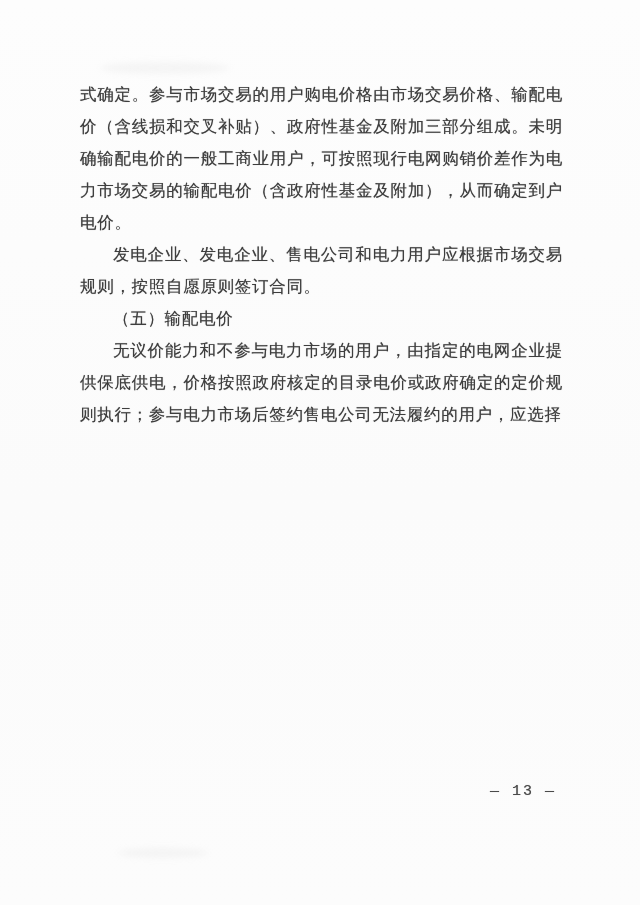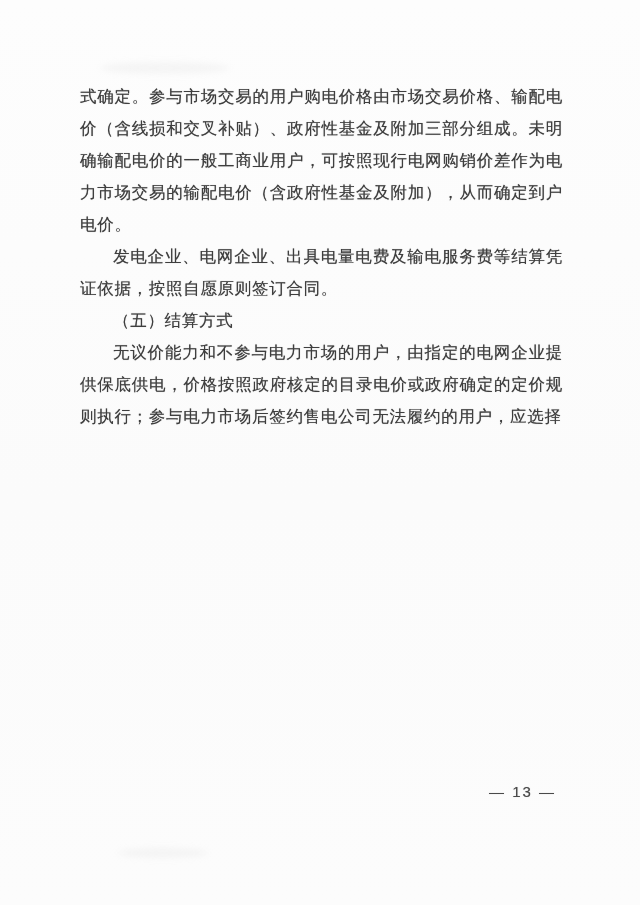--- a/index.html
+++ b/index.html
@@ -6,21 +6,21 @@
     margin: 0;
     padding: 0;
     background: #ffffff;
   }
   .doc-page {
     position: relative;
     width: 640px;
     height: 905px;
     background: linear-gradient(180deg, #fdfdfd 0%, #fbfbfb 55%, #fcfcfc 100%);
     overflow: hidden;
-    font-family: Liberation Sans, sans-serif;
+    font-family: Liberation Mono, monospace;
   }
   .doc-body {
     position: absolute;
     left: 80px;
     top: 80px;
     width: 483px;
   }
   .doc-body p {
     margin: 0;
     padding: 0;
@@ -58,19 +58,19 @@
 </style>
 </head>
 <body>
 
 <div class="doc-page">
   <div class="smudge s1"></div>
   <div class="smudge s2"></div>
 
   <div class="doc-body">
     <p>式确定。参与市场交易的用户购电价格由市场交易价格、输配电价（含线损和交叉补贴）、政府性基金及附加三部分组成。未明确输配电价的一般工商业用户，可按照现行电网购销价差作为电力市场交易的输配电价（含政府性基金及附加），从而确定到户电价。</p>
-    <p class="indent">发电企业、电网企业、出具电量电费及输电服务费等结算凭证依据，按照自愿原则签订合同。</p>
-    <p class="indent">（五）结算方式</p>
+    <p class="indent">发电企业、发电企业、售电公司和电力用户应根据市场交易规则，按照自愿原则签订合同。</p>
+    <p class="indent">（五）输配电价</p>
     <p class="indent">无议价能力和不参与电力市场的用户，由指定的电网企业提供保底供电，价格按照政府核定的目录电价或政府确定的定价规则执行；参与电力市场后签约售电公司无法履约的用户，应选择</p>
   </div>
 
   <div class="page-number">— 13 —</div>
 </div>
 
 </body></html>

